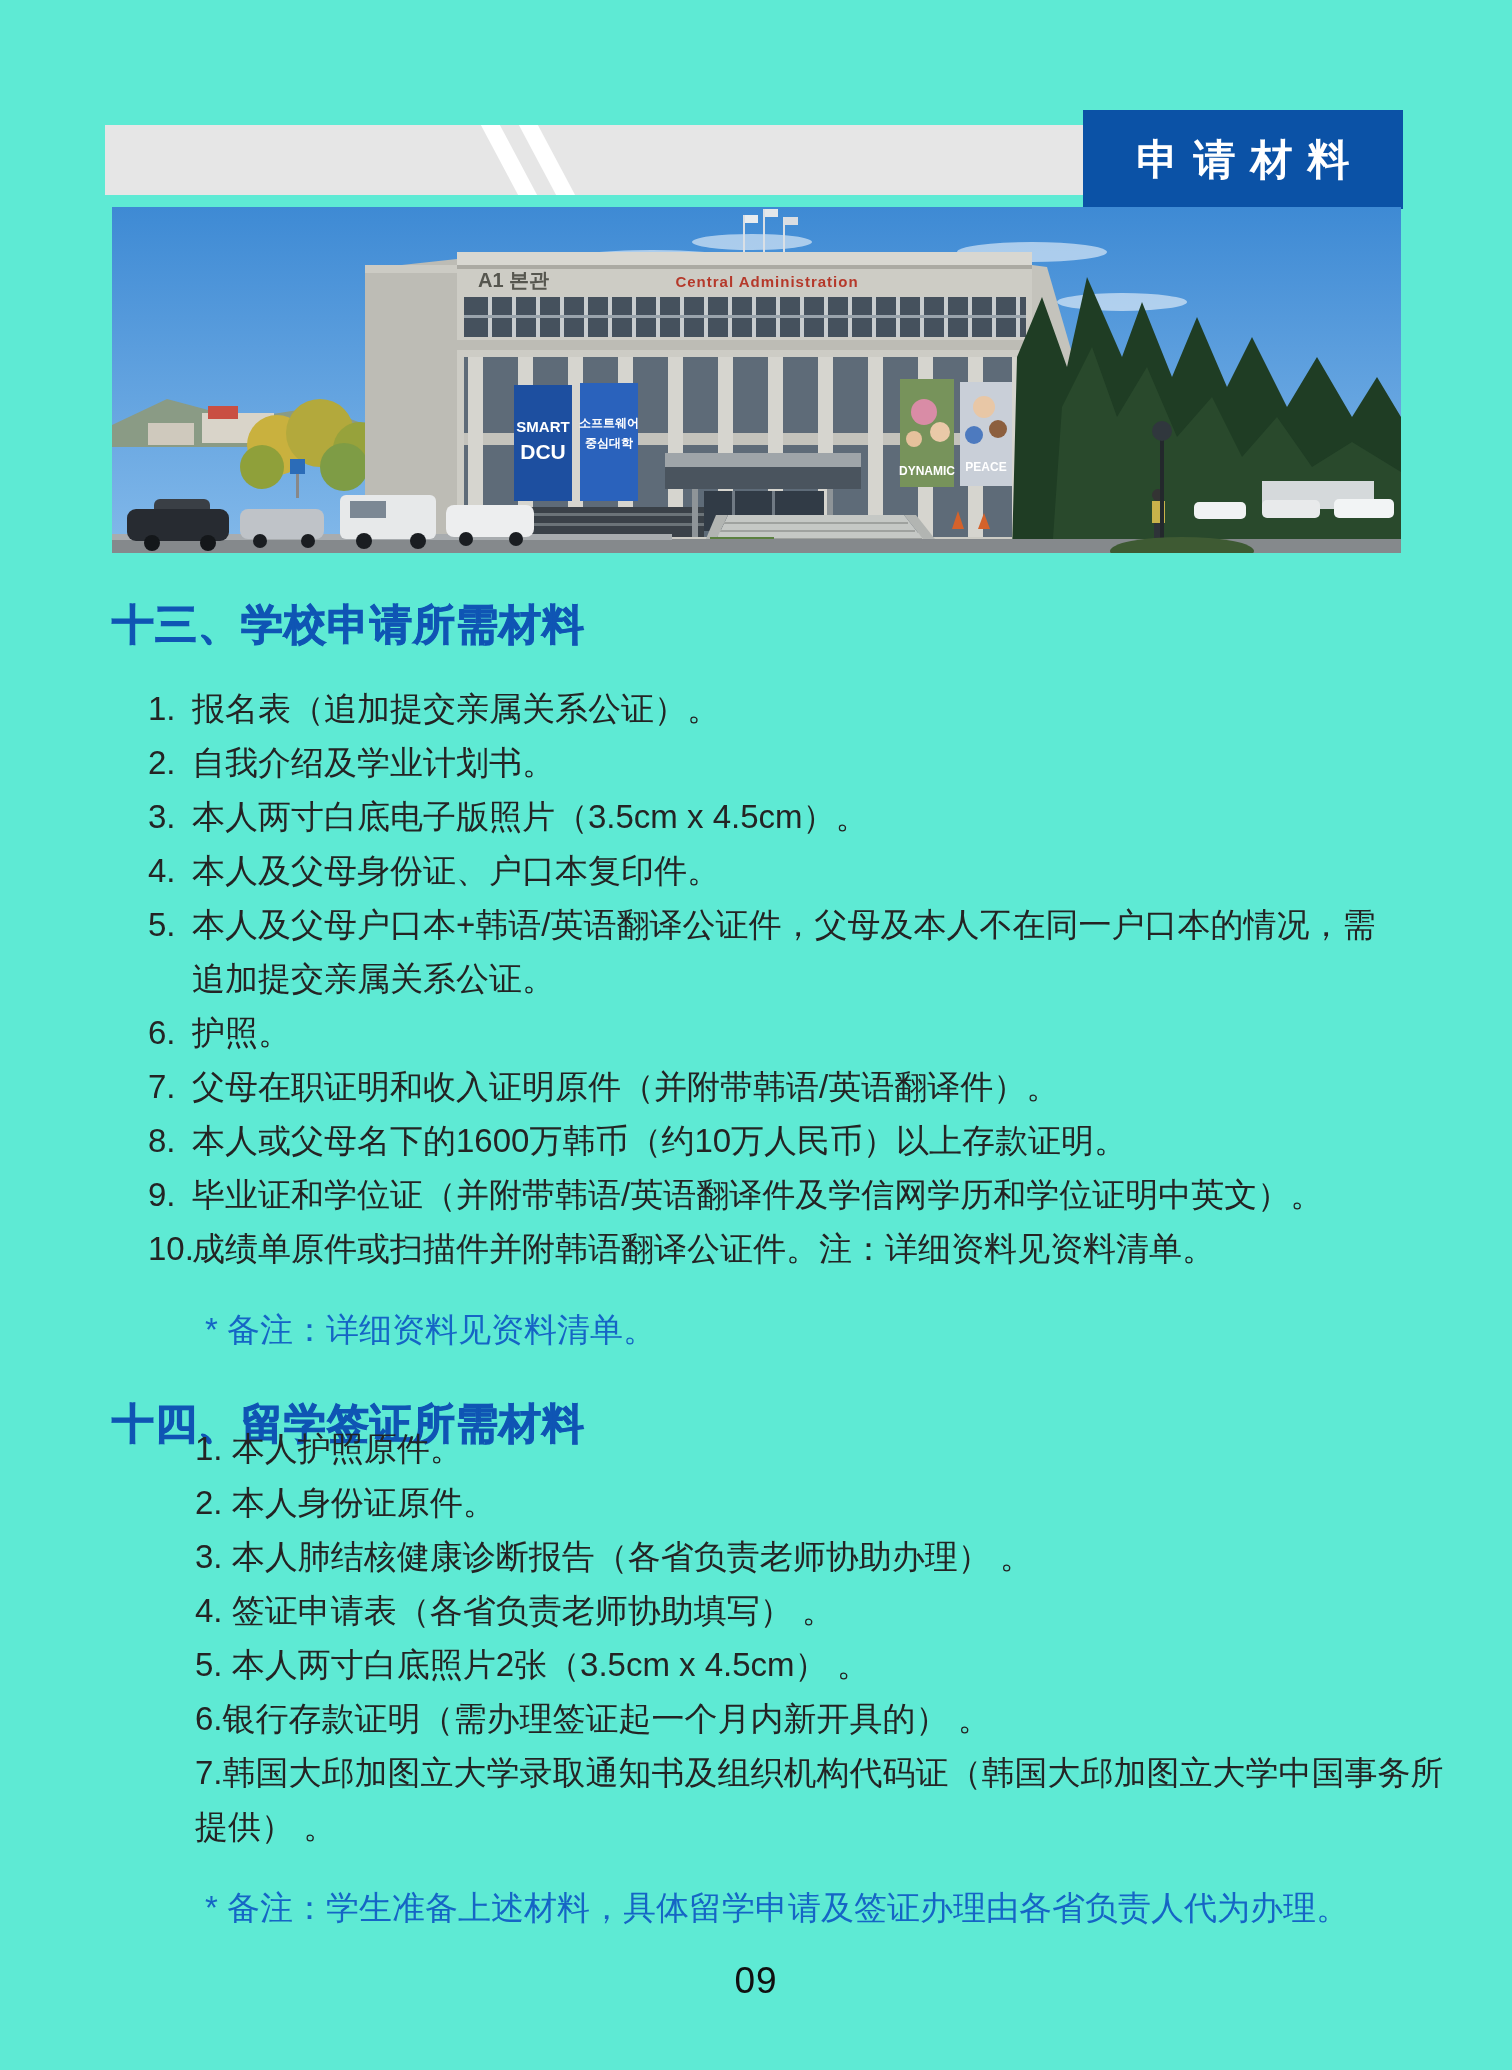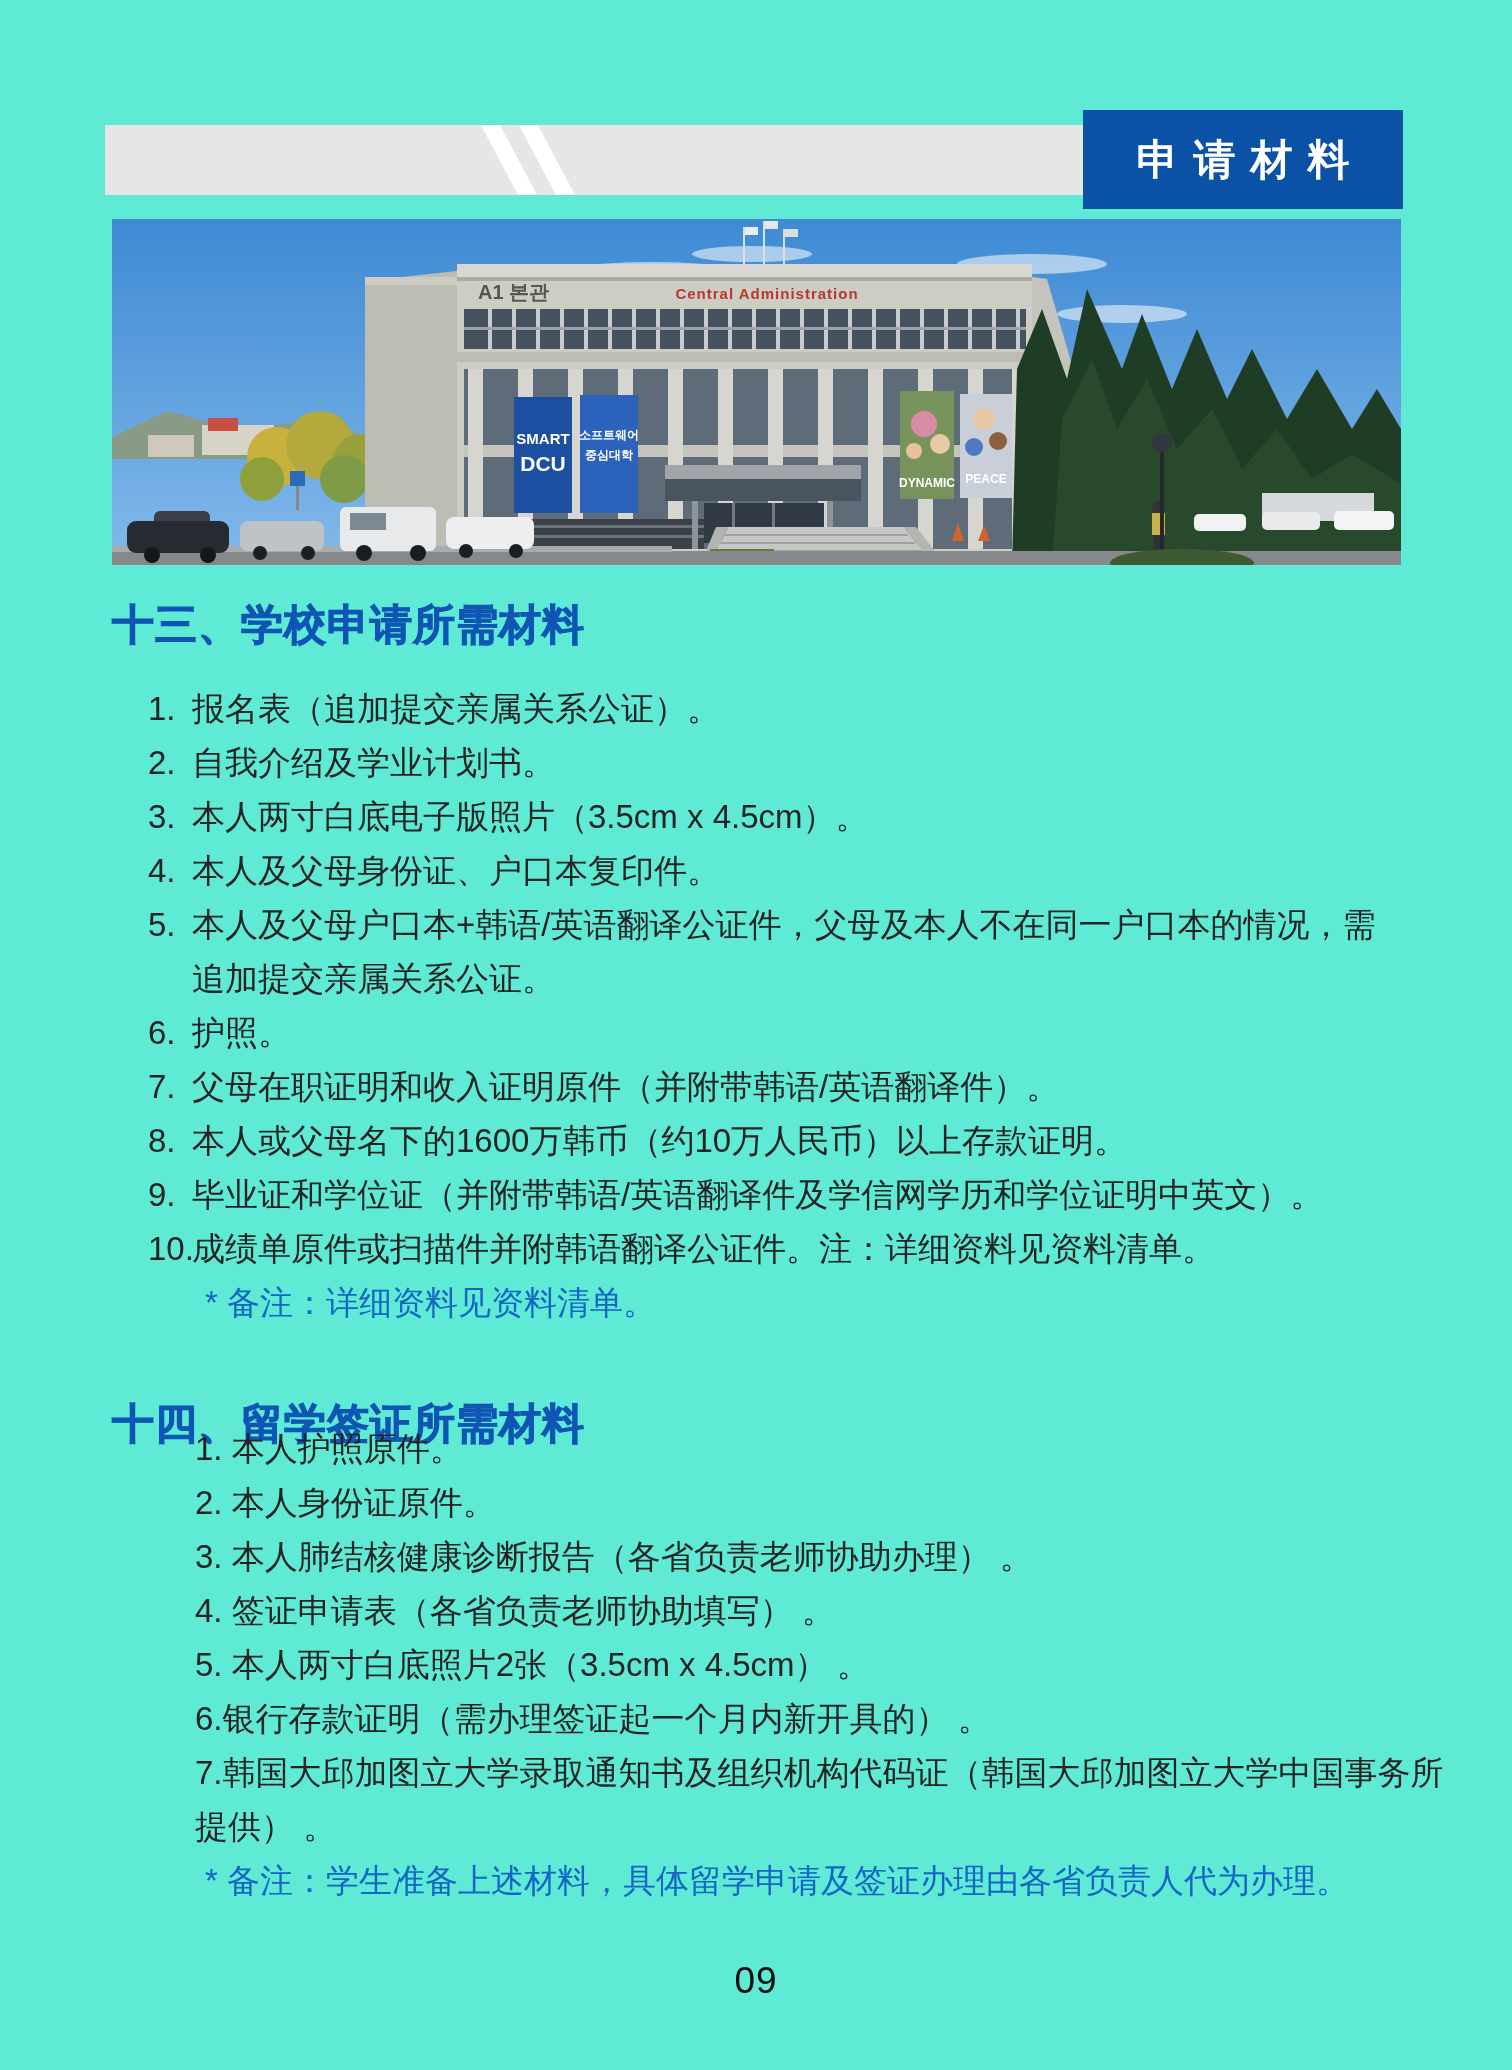--- a/index.html
+++ b/index.html
@@ -11,36 +11,36 @@
               background:#E6E6E6;overflow:hidden;}
   .header-bar .stripe{position:absolute;top:-6px;width:19px;height:84px;background:#ffffff;
                       transform:skewX(28deg);}
   .stripe.s1{left:395px;}
   .stripe.s2{left:433px;}
   .header-tab{position:absolute;left:1083px;top:110px;width:320px;height:99px;
               background:#0B52A6;color:#ffffff;display:flex;align-items:center;justify-content:center;
               font-size:42px;font-weight:700;letter-spacing:15px;padding-left:15px;box-sizing:border-box;}
 
   
-  .photo{position:absolute;left:112px;top:219px;width:1289px;height:346px;}
+  .photo{position:absolute;left:112px;top:207px;width:1289px;height:346px;}
   .photo svg{display:block;width:100%;height:100%;}
   .photo text{font-family:"Liberation Sans","DejaVu Sans",sans-serif;}
 
   
   .sec-title{position:absolute;left:112px;color:#0F55B4;font-size:42px;font-weight:700;
              letter-spacing:1px;-webkit-text-stroke:1px #0F55B4;white-space:nowrap;}
   #sec13-title{top:597px;}
   #sec14-title{top:1352px;margin-top:44px;}
 
   .list{position:absolute;font-size:33px;color:#242424;}
   #list13{left:148px;top:682px;}
   #list14{left:195px;top:1422px;}
   .row{height:54px;line-height:54px;display:flex;white-space:nowrap;}
   .row .num{width:44px;flex:none;}
-  .note-row{color:#1565C5;}
+  .note-row{color:#1565C5;margin-top:27px;}
   #list13 .note-row{margin-left:57px;}
   #list14 .note-row{margin-left:10px;}
 
   
   .page-number{position:absolute;left:0;top:1960px;width:100%;text-align:center;
                font-size:37px;font-weight:400;color:#101010;letter-spacing:1px;}
 </style>
 </head>
 <body>
 

